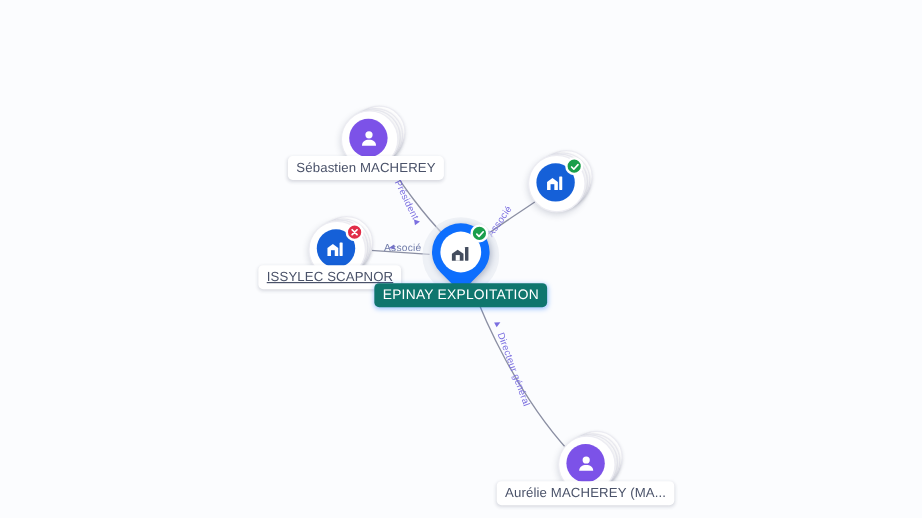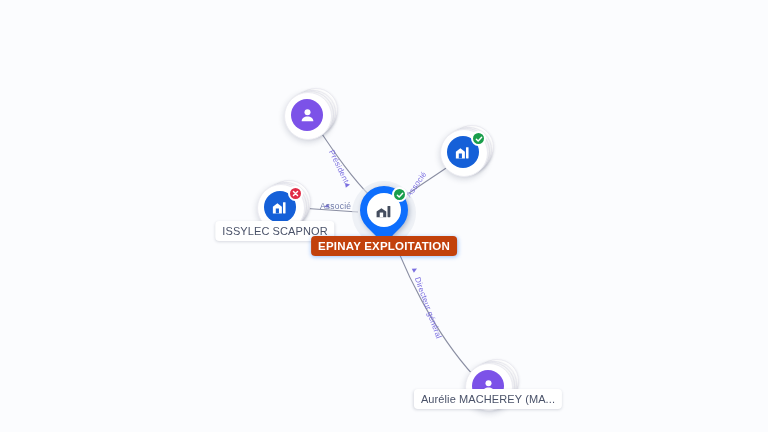--- a/index.html
+++ b/index.html
@@ -135,23 +135,23 @@
     font-size: 11px;
     line-height: 14px;
     padding: 3px 7px;
     border-radius: 4px;
     background: #ffffff;
     color: #4a5269;
     box-shadow: 0 1px 3px rgba(30,40,70,0.16);
     letter-spacing: 0.1px;
   }
   .label.primary {
-    background: #c2410c;
+    background: #0f766e;
     color: #ffffff;
-    font-weight: bold;
+    font-weight: normal;
     font-size: 11.5px;
     letter-spacing: 0.2px;
     box-shadow: 0 1px 4px rgba(13,110,253,0.4);
   }
 
   
   .edge-label {
     position: absolute;
     font-size: 8px;
     color: #7b6fe0;
@@ -198,20 +198,21 @@
       <div class="stack s1"></div>
       <div class="stack s0"></div>
       <div class="glyph-circle" style="background:#7c52e8;">
         <svg width="19" height="19" viewBox="0 0 24 24" fill="#ffffff">
           <circle cx="12" cy="8" r="3.8"></circle>
           <path d="M4.6 19.4c0-4 3.3-6.1 7.4-6.1s7.4 2.1 7.4 6.1z"></path>
         </svg>
       </div>
     </div>
   </div>
+  <div class="label" style="left:305px; top:130px;">Sébastien MACHEREY</div>
 
   <div class="node" style="left:463px; top:152px;">
     <div class="disc-wrap">
       <div class="stack s3"></div>
       <div class="stack s2"></div>
       <div class="stack s1"></div>
       <div class="stack s0"></div>
       <div class="glyph-circle" style="background:#1560d8;">
         <svg width="18" height="18" viewBox="0 0 24 24" fill="#ffffff">
           <path d="M2.5 20.5v-9l6-4.4 6 4.4v9z"></path>
@@ -240,21 +241,21 @@
           <rect x="6.4" y="14" width="4.2" height="6.5" fill="#1560d8"></rect>
         </svg>
       </div>
       <div class="badge err" style="left:31px; top:2px;">
         <svg width="7" height="7" viewBox="0 0 24 24" fill="none" stroke="#ffffff" stroke-width="5" stroke-linecap="round">
           <path d="M5 5 L19 19 M19 5 L5 19"></path>
         </svg>
       </div>
     </div>
   </div>
-  <div class="label" style="left:275px; top:221px;">ISSYLEC SCAPNOR</div>
+  <div class="label" style="left:275px; top:221px;text-decoration:underline;">ISSYLEC SCAPNOR</div>
 
   <div class="node" style="left:384px; top:213px;">
     <div class="pin-halo"></div>
     <div class="pin-wrap">
       <div class="pin-shape"></div>
       <div class="pin-inner">
         <svg width="19" height="19" viewBox="0 0 24 24" fill="#444d5e">
           <path d="M2 20.5v-7.2l6.1-4.3 6.1 4.3v7.2z"></path>
           <rect x="15.8" y="6.2" width="3.6" height="14.3" rx="0.5"></rect>
           <rect x="6" y="14.6" width="4.3" height="5.9" fill="#ffffff"></rect>
@@ -276,15 +277,15 @@
       <div class="stack s1"></div>
       <div class="stack s0"></div>
       <div class="glyph-circle" style="background:#7c52e8;">
         <svg width="19" height="19" viewBox="0 0 24 24" fill="#ffffff">
           <circle cx="12" cy="8" r="3.8"></circle>
           <path d="M4.6 19.4c0-4 3.3-6.1 7.4-6.1s7.4 2.1 7.4 6.1z"></path>
         </svg>
       </div>
     </div>
   </div>
-  <div class="label" style="left:488px; top:389px;">Aurélie MACHEREY (MA...</div>
+  <div class="label" style="left:488px; top:401px;">Aurélie MACHEREY (MA...</div>
 
 </div>
 
 </body></html>

